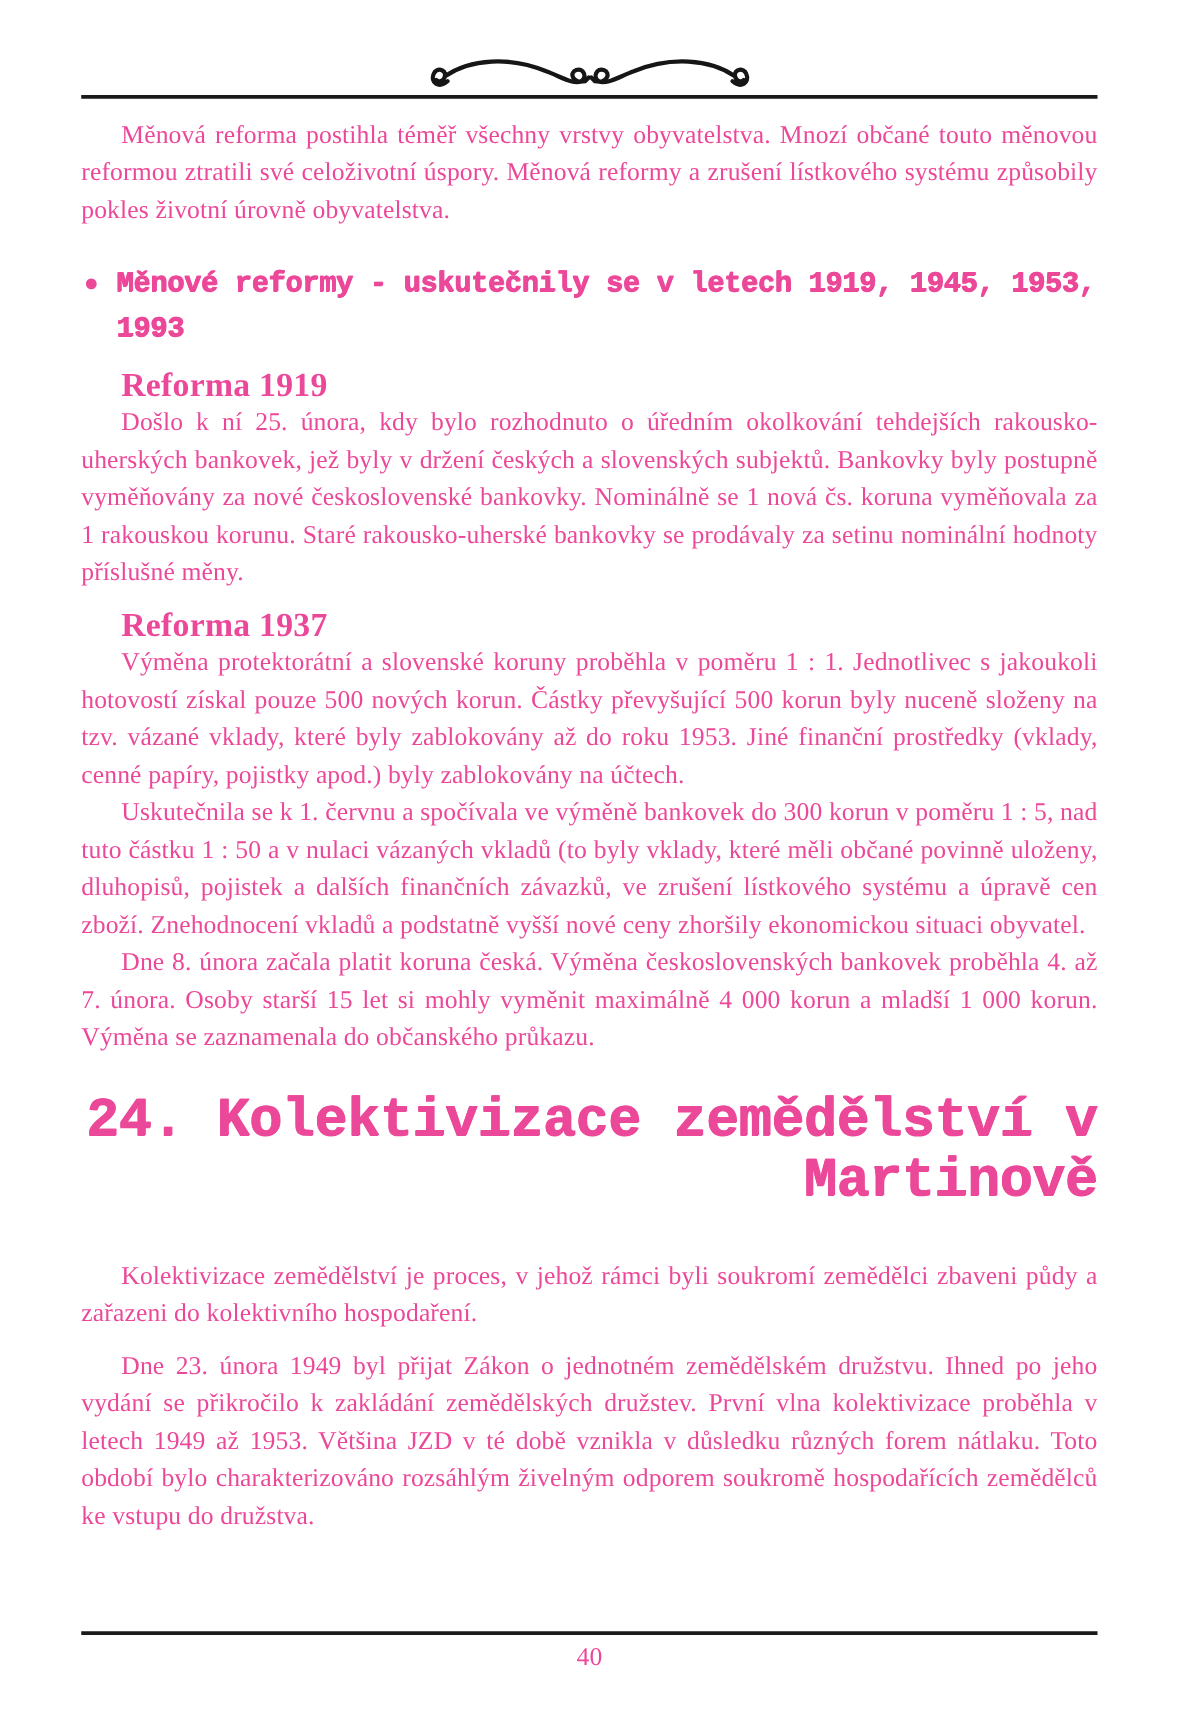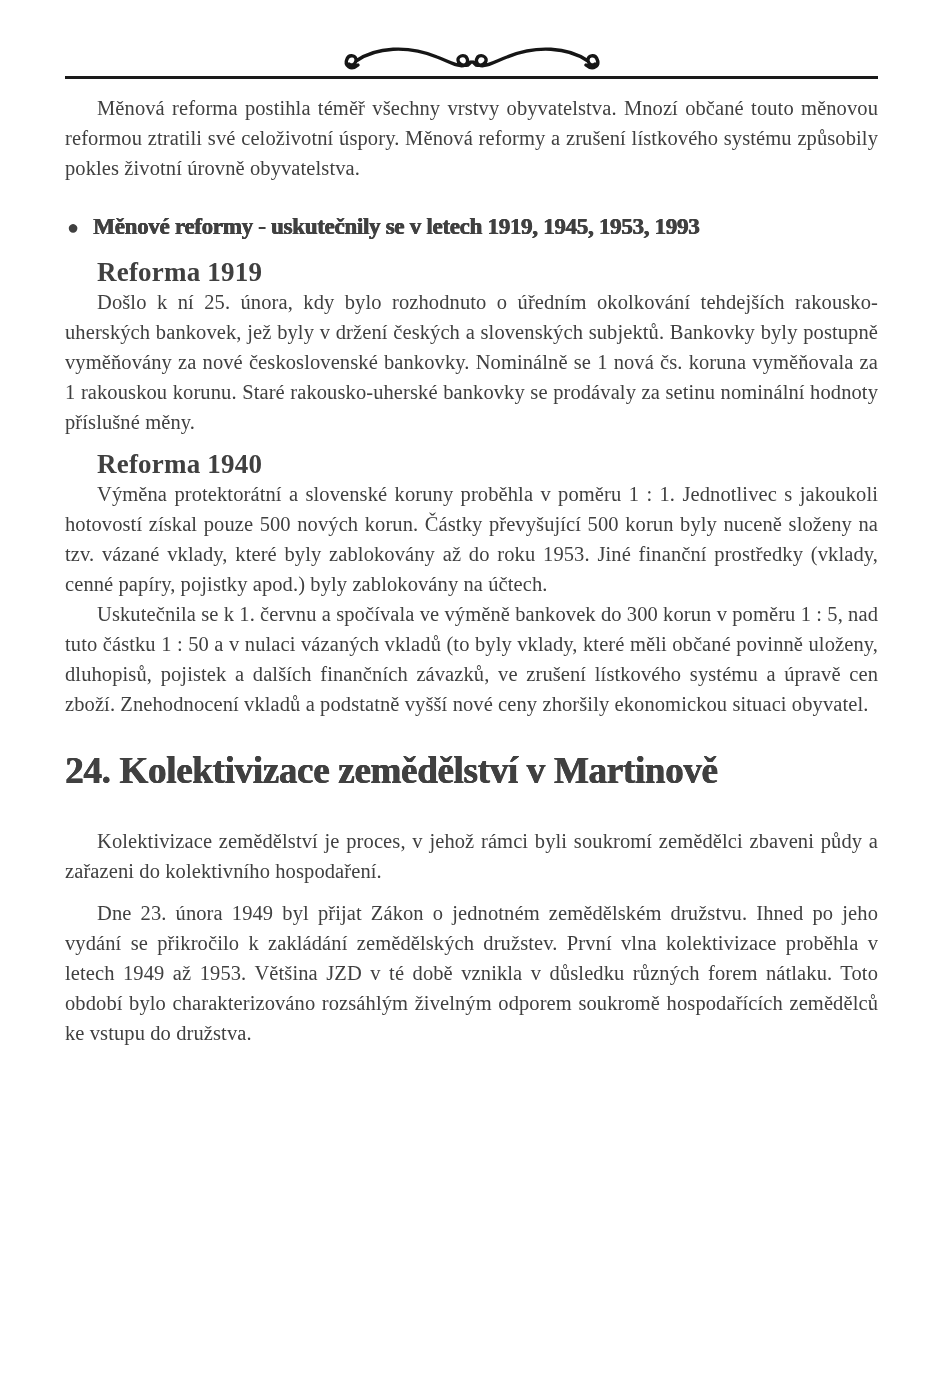--- a/index.html
+++ b/index.html
@@ -1,21 +1,21 @@
 <!DOCTYPE html>
 <html lang="cs"><head>
 <meta charset="utf-8">
 <style>
   html, body { margin: 0; padding: 0; background: #ffffff; }
   .page {
     position: relative;
     width: 945px;
     height: 1388px;
     background: #ffffff;
-    color: #404040;
+    color: #ec4899;
     font-family: "Liberation Serif", serif;
     overflow: hidden;
   }
   .content {
     position: absolute;
     left: 65px;
     top: 0;
     width: 813px;
   }
   .ornament-wrap {
@@ -46,38 +46,38 @@
     line-height: 36px;
     display: flex;
     align-items: baseline;
   }
   .bullet-glyph {
     font-size: 20px;
     margin-right: 14px;
     margin-left: 2px;
   }
   .blackletter {
-    font-family: Liberation Serif, serif;
+    font-family: Liberation Mono, monospace;
     font-weight: bold;
     text-shadow: 0.7px 0 0 currentColor, 0 0.4px 0 currentColor;
     letter-spacing: -0.3px;
   }
   .section-title {
     margin: 12px 0 0 0;
     padding-left: 32px;
     font-size: 27px;
     line-height: 30px;
     font-weight: bold;
     letter-spacing: 0.2px;
   }
   .chapter-heading {
     margin-top: 28px;
-    font-size: 37px;
+    font-size: 44px;
     line-height: 48px;
-    text-align: left;
+    text-align: right;
   }
   p.chapter-lead { margin-top: 17px; }
   p.chapter-par2 { margin-top: 12px; }
   .footer {
     position: absolute;
     left: 65px;
     top: 1303px;
     width: 813px;
   }
   .page-number {
@@ -107,26 +107,31 @@
     <p class="body-par intro">Měnová reforma postihla téměř všechny vrstvy obyvatelstva. Mnozí občané touto měnovou reformou ztratili své celoživotní úspory. Měnová reformy a zrušení lístkového systému způsobily pokles životní úrovně obyvatelstva.</p>
 
     <div class="bullet-heading">
       <span class="bullet-glyph">●</span>
       <span class="blackletter">Měnové reformy  - uskutečnily se v letech 1919, 1945, 1953, 1993</span>
     </div>
 
     <h3 class="section-title">Reforma 1919</h3>
     <p class="body-par">Došlo k ní 25. února, kdy bylo rozhodnuto o úředním okolkování tehdejších rakousko-uherských bankovek, jež byly v držení českých a slovenských subjektů. Bankovky byly postupně vyměňovány za nové československé bankovky. Nominálně se 1 nová čs. koruna vyměňovala za 1 rakouskou korunu. Staré rakousko-uherské bankovky se prodávaly za setinu nominální hodnoty příslušné měny.</p>
 
-    <h3 class="section-title">Reforma 1940</h3>
+    <h3 class="section-title">Reforma 1937</h3>
     <p class="body-par">Výměna protektorátní a slovenské koruny proběhla v poměru 1 : 1. Jednotlivec s jakoukoli hotovostí získal pouze 500 nových korun. Částky převyšující 500 korun byly nuceně složeny na tzv. vázané vklady, které byly zablokovány až do roku 1953. Jiné finanční prostředky (vklady, cenné papíry, pojistky apod.) byly zablokovány na účtech.</p>
 
     <p class="body-par">Uskutečnila se k 1. červnu a spočívala ve výměně bankovek do 300 korun v poměru 1 : 5, nad tuto částku 1 : 50 a v nulaci vázaných vkladů (to byly vklady, které měli občané povinně uloženy, dluhopisů, pojistek a dalších finančních závazků, ve zrušení lístkového systému a úpravě cen zboží. Znehodnocení vkladů a podstatně vyšší nové ceny zhoršily ekonomickou situaci obyvatel.</p>
 
+    <p class="body-par">Dne 8. února začala platit koruna česká. Výměna československých bankovek proběhla 4. až 7. února. Osoby starší 15 let si mohly vyměnit maximálně 4 000 korun a mladší 1 000 korun. Výměna se zaznamenala do občanského průkazu.</p>
 
     <h2 class="chapter-heading blackletter">24. Kolektivizace zemědělství v Martinově</h2>
 
     <p class="body-par chapter-lead">Kolektivizace zemědělství je proces, v jehož rámci byli soukromí zemědělci zbaveni půdy a zařazeni do kolektivního hospodaření.</p>
     <p class="body-par chapter-par2">Dne 23. února 1949 byl přijat Zákon o jednotném zemědělském družstvu. Ihned po jeho vydání se přikročilo k zakládání zemědělských družstev. První vlna kolektivizace proběhla v letech 1949 až 1953. Většina JZD v té době vznikla v důsledku různých forem nátlaku. Toto období bylo charakterizováno rozsáhlým živelným odporem soukromě hospodařících zemědělců ke vstupu do družstva.</p>
 
   </div>
 
+  <div class="footer">
+    <hr class="bottom-rule">
+    <div class="page-number">40</div>
+  </div>
 </div>
 
 </body></html>

